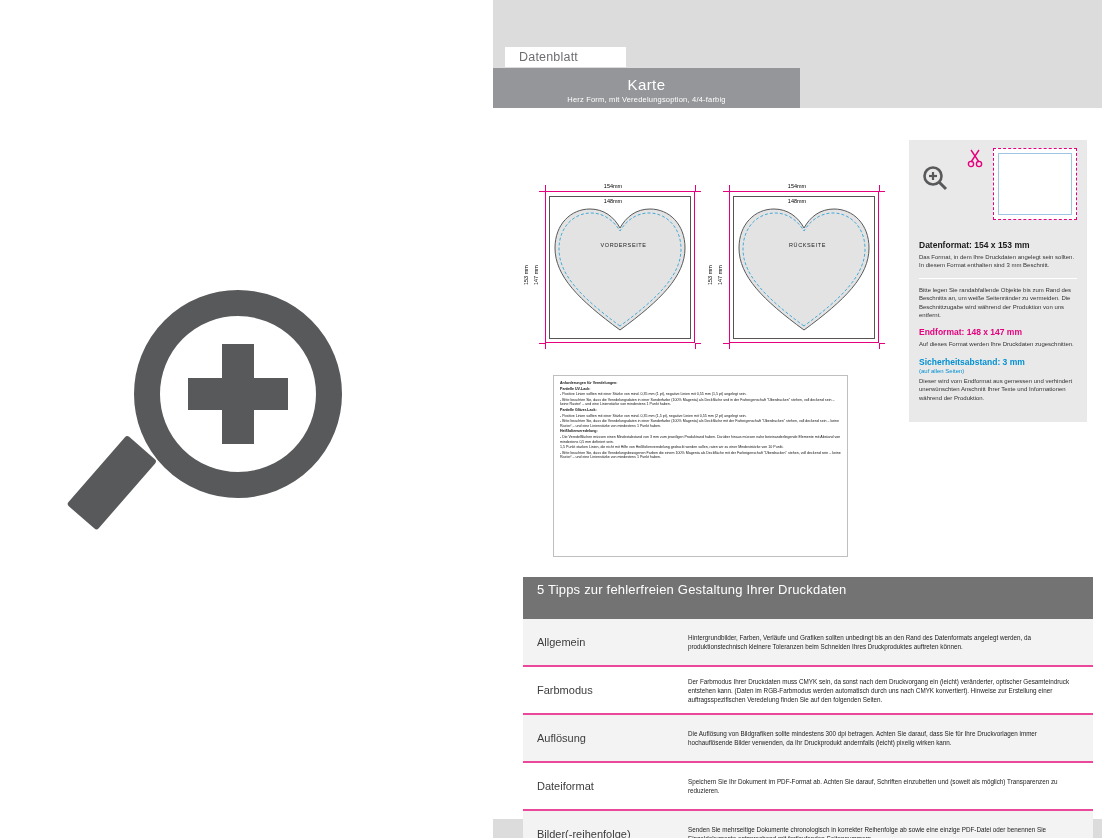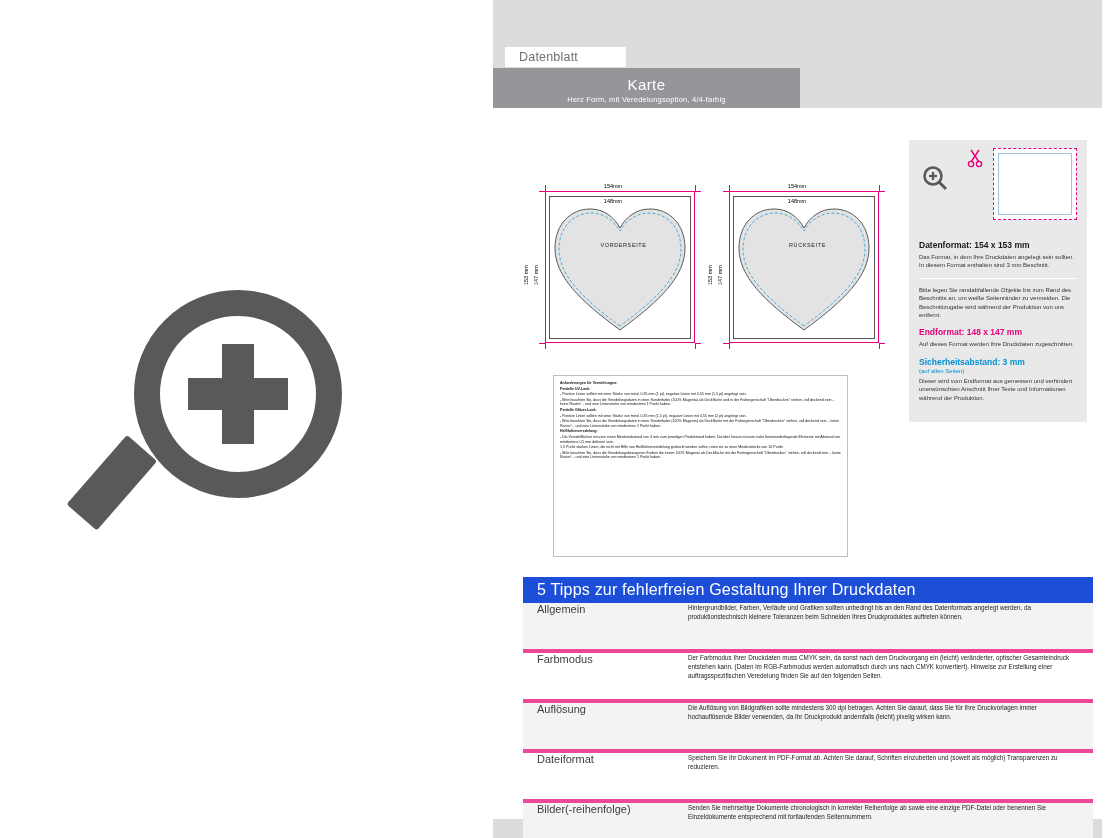--- a/index.html
+++ b/index.html
@@ -262,34 +262,34 @@
   }
 
   
   #tips {
     position: absolute;
     left: 30px;
     top: 577px;
     width: 570px;
   }
   #tips-header {
-    height: 26px;
-    background: #1d4ed8;
+    height: 42px;
+    background: #737373;
     color: #ffffff;
-    font-size: 16px;
+    font-size: 13px;
     line-height: 26px;
     padding-left: 14px;
     box-sizing: border-box;
     letter-spacing: .2px;
   }
   .tip-row {
     display: flex;
-    align-items: flex-start;
+    align-items: center;
     min-height: 46px;
-    border-bottom: 4px solid #ec4899;
+    border-bottom: 2px solid #ec4899;
   }
   .tip-row.alt { background: #f3f3f3; }
   .tip-label {
     width: 165px;
     flex: 0 0 165px;
     font-size: 11px;
     color: #3d3d3d;
     padding-left: 14px;
     box-sizing: border-box;
   }

